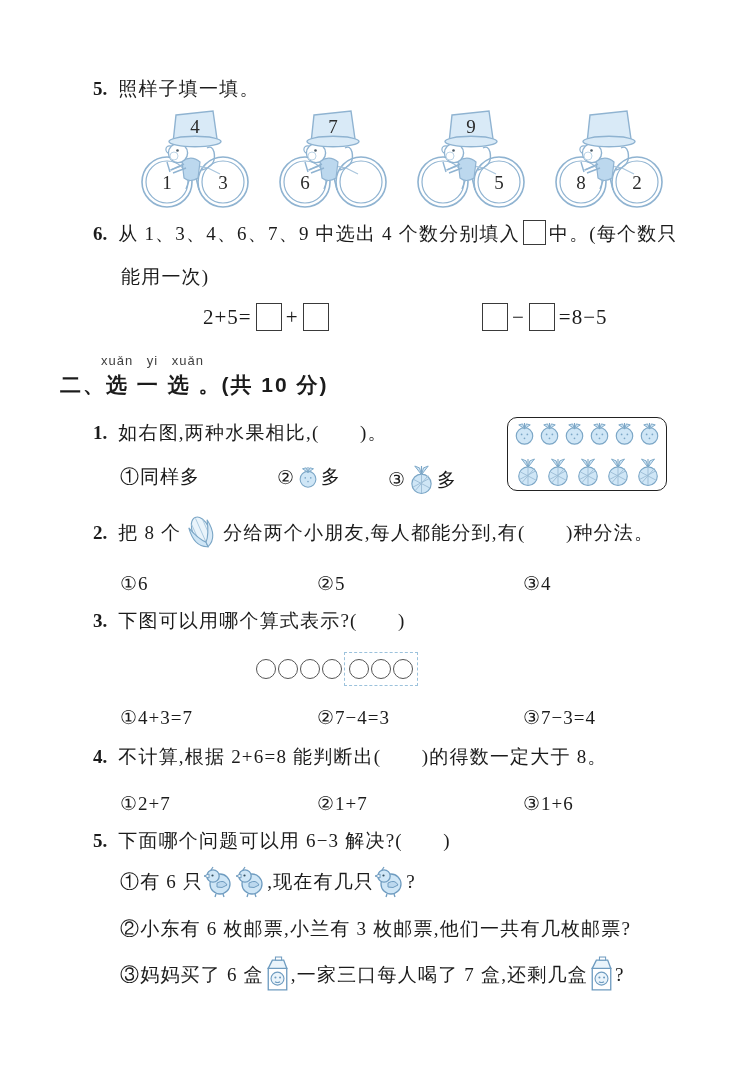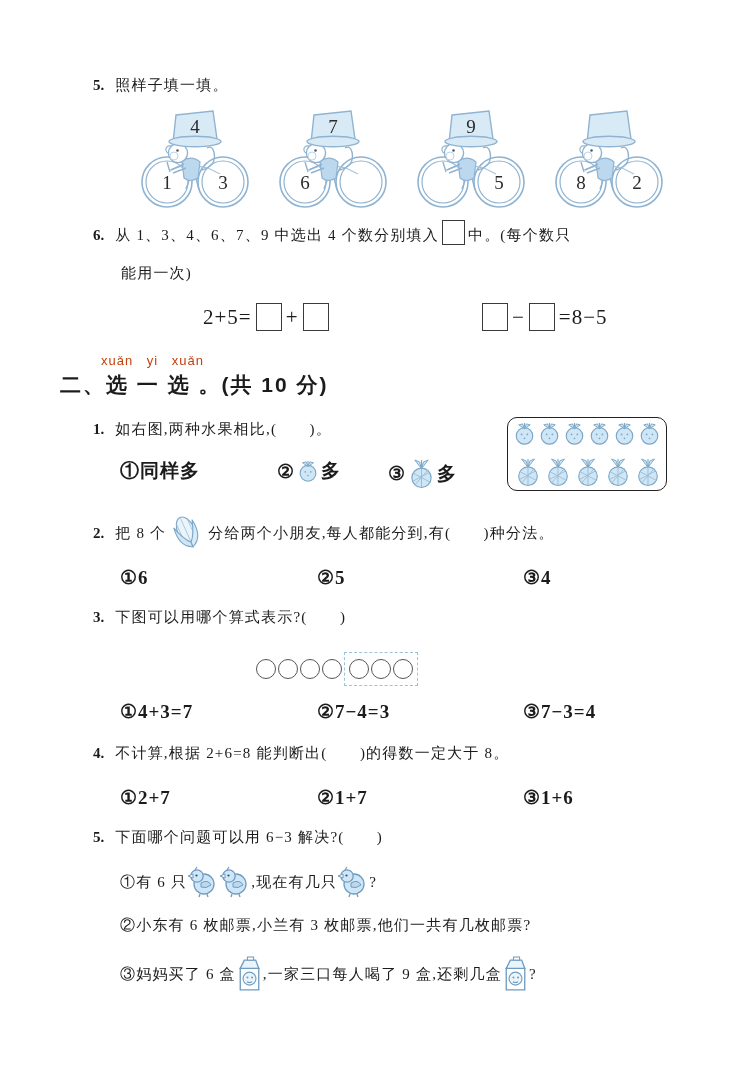--- a/index.html
+++ b/index.html
@@ -1,32 +1,32 @@
 <!DOCTYPE html>
 <html><head>
 <meta charset="utf-8">
 <style>
   html,body{margin:0;padding:0;background:#ffffff;}
   body{width:748px;height:1079px;overflow:hidden;position:relative;
        font-family:"Liberation Serif","DejaVu Serif",serif;color:#1b1b1b;}
   .abs{position:absolute;}
-  .qline{font-size:15px;letter-spacing:1.2px;white-space:nowrap;}
+  .qline{font-size:19px;letter-spacing:1.2px;white-space:nowrap;}
   .qnum{font-weight:bold;margin-right:11px;letter-spacing:0;}
   .flexline{display:flex;align-items:center;}
   .monkey-row{display:flex;gap:28px;}
   .monkey{width:110px;height:104px;}
   .monkey text{font:19px "Liberation Serif","DejaVu Serif",serif;fill:#2b2b2b;text-anchor:middle;}
   .ansbox{display:inline-block;width:24px;height:26px;border:1.3px solid #3a3a3a;
           background:#fff;vertical-align:-7px;margin:0 4px;}
   .ansbox.small{width:21px;height:23px;vertical-align:-5px;margin:0 3px;}
   .eq{font-size:21px;letter-spacing:1px;white-space:nowrap;}
-  .pinyin{font:13px "Liberation Sans","DejaVu Sans",sans-serif;color:#c2410c;
+  .pinyin{font:13px "Liberation Sans","DejaVu Sans",sans-serif;color:#404040;
           letter-spacing:1px;word-spacing:9px;}
   .sect{font:bold 21px "Liberation Sans","DejaVu Sans",sans-serif;letter-spacing:2px;white-space:nowrap;text-align:center;}
-  .optrow span.opt{position:absolute;top:2px;font-weight:bold;}
+  .optrow span.opt{position:absolute;top:8px;}
   .opt{font-size:19px;letter-spacing:1px;white-space:nowrap;}
   .optflex{display:inline-flex;align-items:center;gap:2px;}
   .fruit-panel{width:160px;height:74px;border:1.6px solid #222;border-radius:10px;
                background:#fff;display:flex;flex-direction:column;justify-content:space-between;
                padding:3px 5px;box-sizing:border-box;}
   .fruit-row{display:flex;gap:2px;align-items:center;}
   .fruit-row.pine{gap:4px;padding-left:2px;}
   .icon{display:inline-block;}
   .circle-row{display:flex;align-items:center;}
   .cgroup{display:flex;gap:2px;align-items:center;}
@@ -275,18 +275,18 @@
   <span>?</span>
 </div>
 <div class="abs qline" style="left:120px;top:916px">
   <span>②小东有 6 枚邮票,小兰有 3 枚邮票,他们一共有几枚邮票?</span>
 </div>
 <div class="abs qline flexline" style="left:120px;top:956px">
   <span>③妈妈买了 6 盒</span>
   <svg class="icon" width="27" height="37" viewBox="0 0 26 36">
       <use href="#milk"></use>
     </svg>
-  <span>,一家三口每人喝了 9 盒,还剩几盒</span>
+  <span>,一家三口每人喝了 7 盒,还剩几盒</span>
   <svg class="icon" width="27" height="37" viewBox="0 0 26 36">
       <use href="#milk"></use>
     </svg>
   <span>?</span>
 </div>
 
 </body></html>

